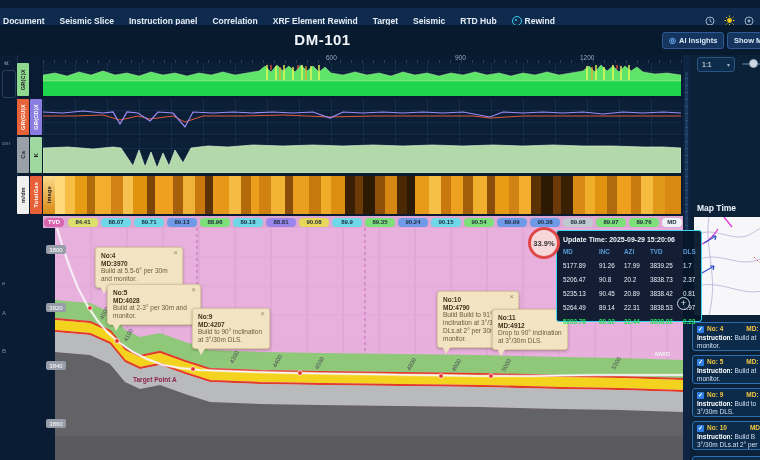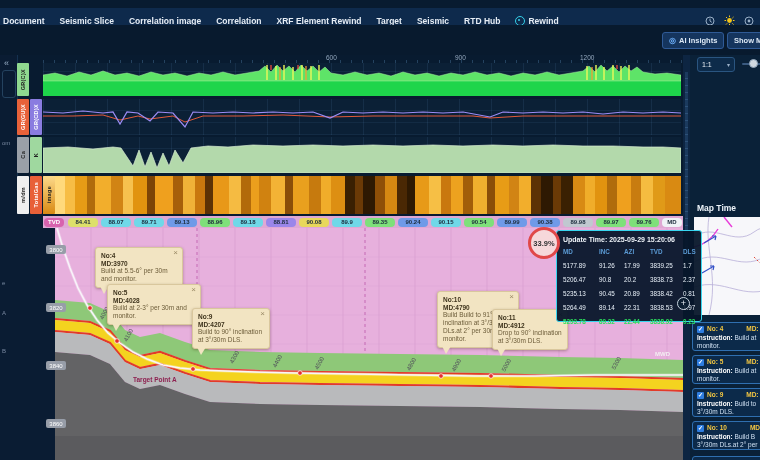--- a/index.html
+++ b/index.html
@@ -73,21 +73,21 @@
   .card b{color:#ffffff;}
 </style>
 </head>
 <body>
 
 <div id="app">
 
   <div class="menubar">
     <span class="menu-item">Document</span>
     <span class="menu-item">Seismic Slice</span>
-    <span class="menu-item">Correlation image</span>
+    <span class="menu-item">Instruction panel</span>
     <span class="menu-item">Correlation</span>
     <span class="menu-item">XRF Element Rewind</span>
     <span class="menu-item">Target</span>
     <span class="menu-item">Seismic</span>
     <span class="menu-item">RTD Hub</span>
     <span class="menu-item">
       <span class="ring-icon"></span>
       <span>Rewind</span>
     </span>
     <span class="menu-icons">
@@ -102,20 +102,21 @@
           </g>
         </svg>
       <svg width="10" height="10">
           <circle cx="5" cy="5" r="4" fill="none" stroke="#9ab0c8" stroke-width="1"></circle>
           <circle cx="5" cy="5" r="1.4" fill="#9ab0c8"></circle>
         </svg>
     </span>
   </div>
 
   <div class="titlebar">
+    <div class="page-title">DM-101</div>
     <div class="btn" style="left:662px;">
       <span style="color:#6fb3ff;font-size:8px;">◎</span>
       <span>AI Insights</span>
     </div>
     <div class="btn" style="left:727px;width:70px;justify-content:flex-start;">
       <span>Show Mode</span>
     </div>
   </div>
 
   <div class="left-rail">

